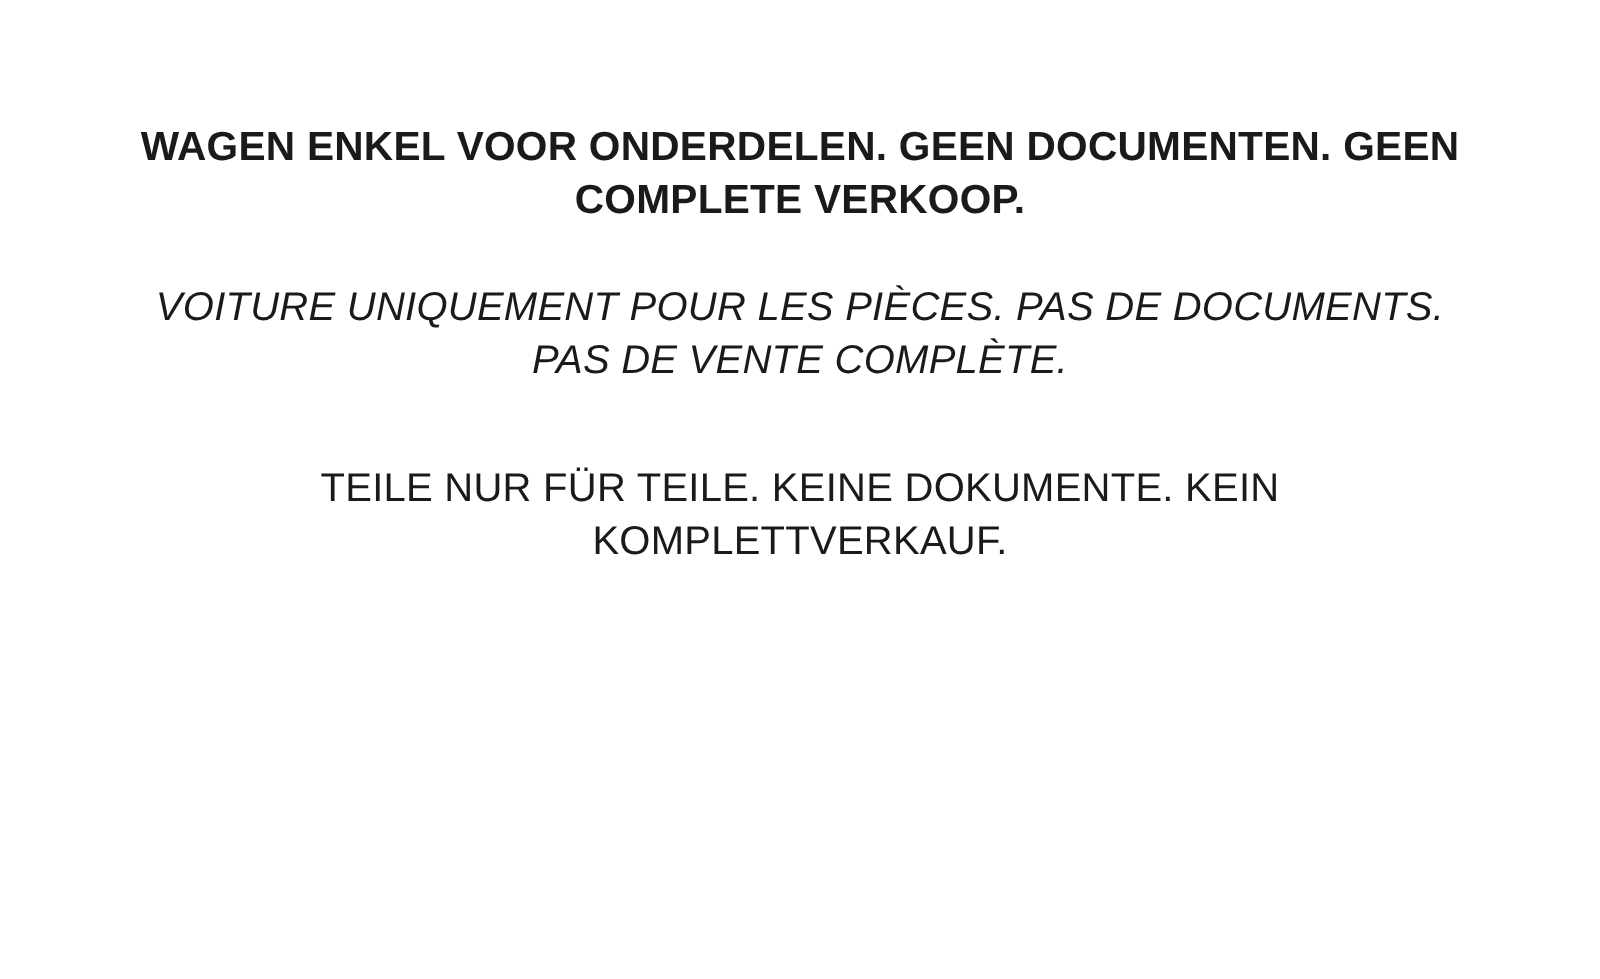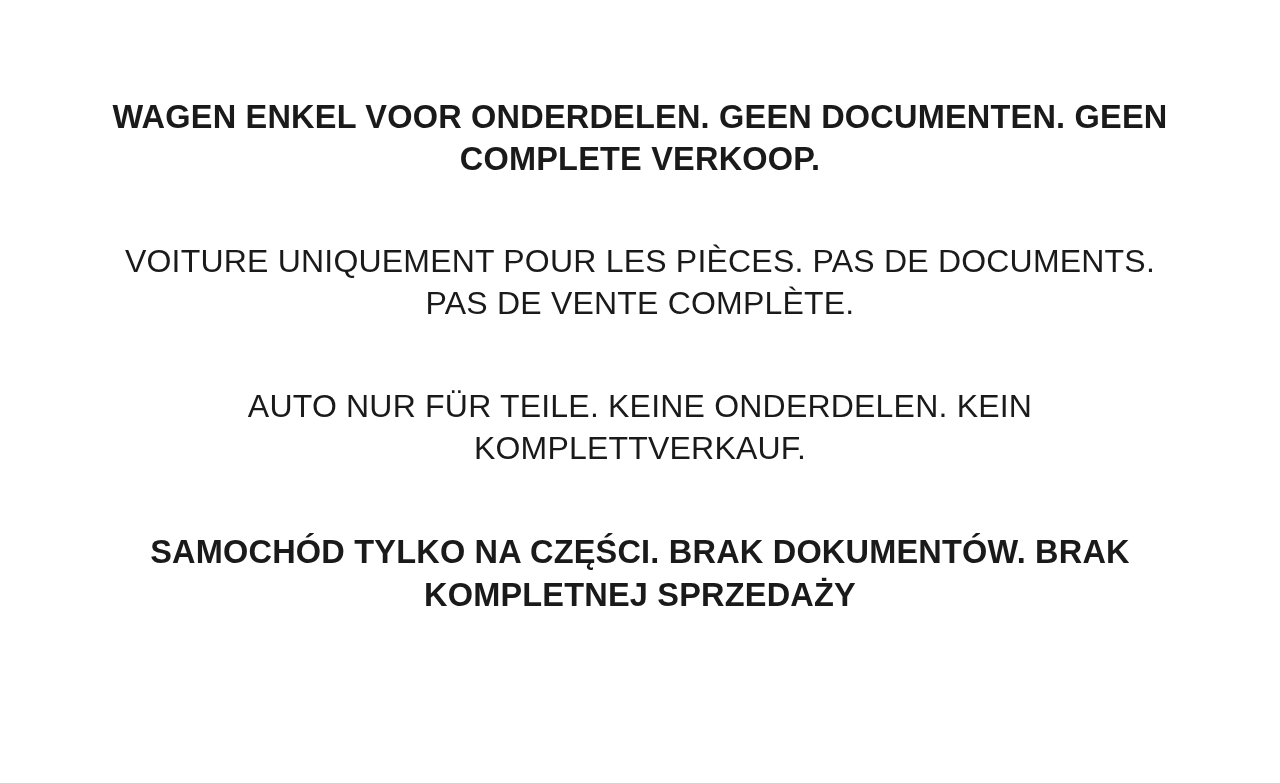--- a/index.html
+++ b/index.html
@@ -36,22 +36,23 @@
   .notice-block.regular {
     font-weight: 400;
   }
   .l-nl {
     font-size: 32.5px;
     margin-top: 26px;
     padding: 0 8px;
   }
   .l-fr {
     font-size: 32px;
-    margin-top: 28px;
+    margin-top: 12px;
     padding: 0 40px;
+    font-style: italic;
   }
   .l-en {
     font-size: 32.5px;
     margin-top: 30px;
     padding: 0 30px;
   }
   .l-de {
     font-size: 32px;
     margin-top: 30px;
     padding: 0 60px;
@@ -65,17 +66,16 @@
 </head>
 <body>
 
 <div class="page">
 
   <p class="notice-block bold l-nl">WAGEN ENKEL VOOR ONDERDELEN. GEEN DOCUMENTEN. GEEN COMPLETE VERKOOP.</p>
 
   <p class="notice-block regular l-fr">VOITURE UNIQUEMENT POUR LES PIÈCES. PAS DE DOCUMENTS. PAS DE VENTE COMPLÈTE.</p>
 
 
-  <p class="notice-block regular l-de">AUTO NUR FÜR TEILE. KEINE ONDERDELEN. KEIN KOMPLETTVERKAUF.</p>
+  <p class="notice-block regular l-de">TEILE NUR FÜR TEILE. KEINE DOKUMENTE. KEIN KOMPLETTVERKAUF.</p>
 
-  <p class="notice-block bold l-pl">SAMOCHÓD TYLKO NA CZĘŚCI. BRAK DOKUMENTÓW. BRAK KOMPLETNEJ SPRZEDAŻY</p>
 
 </div>
 
 </body></html>

